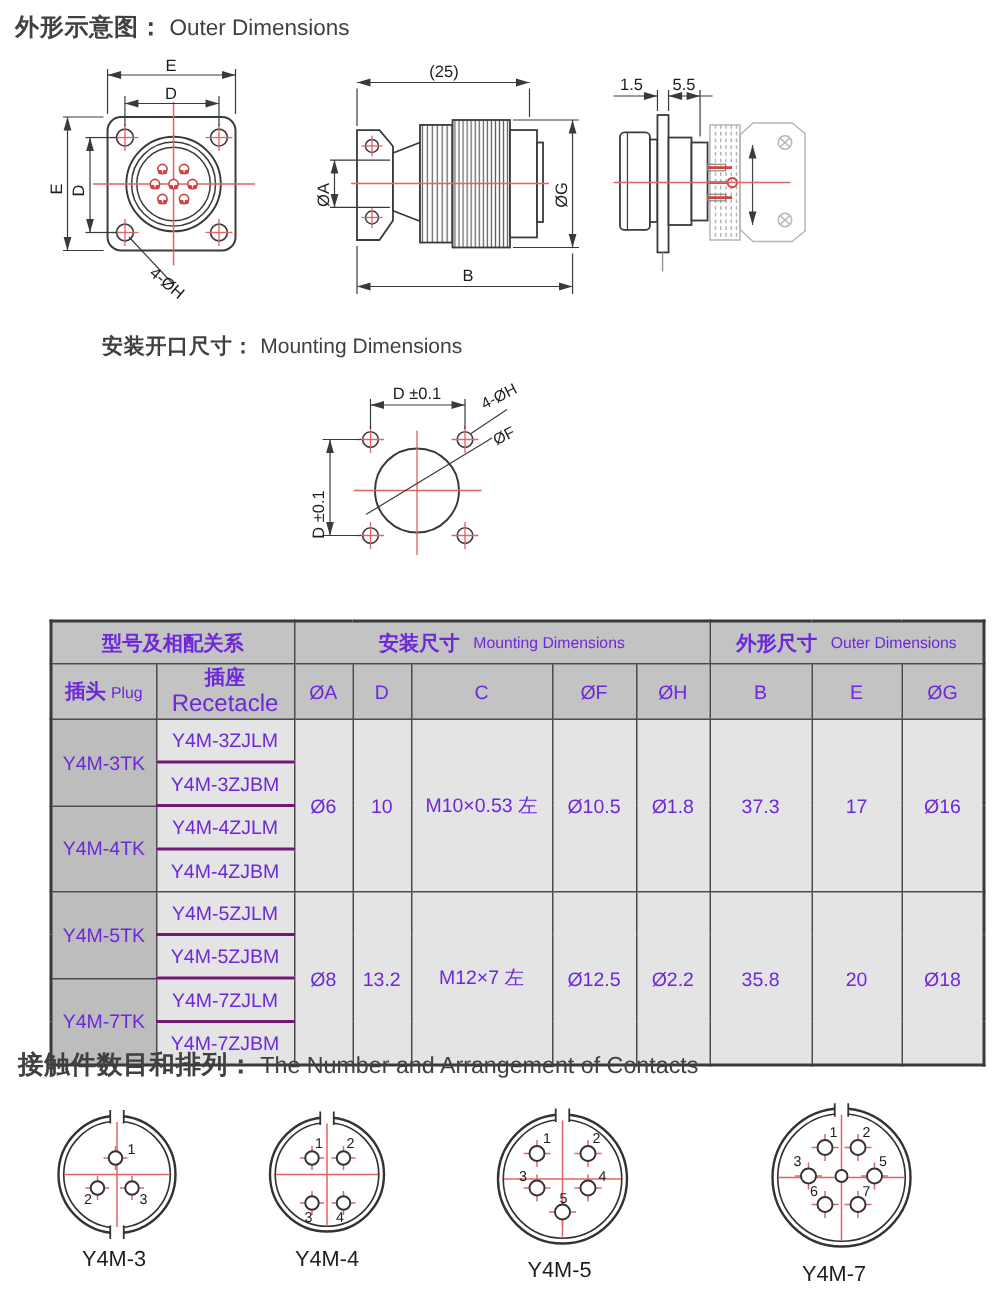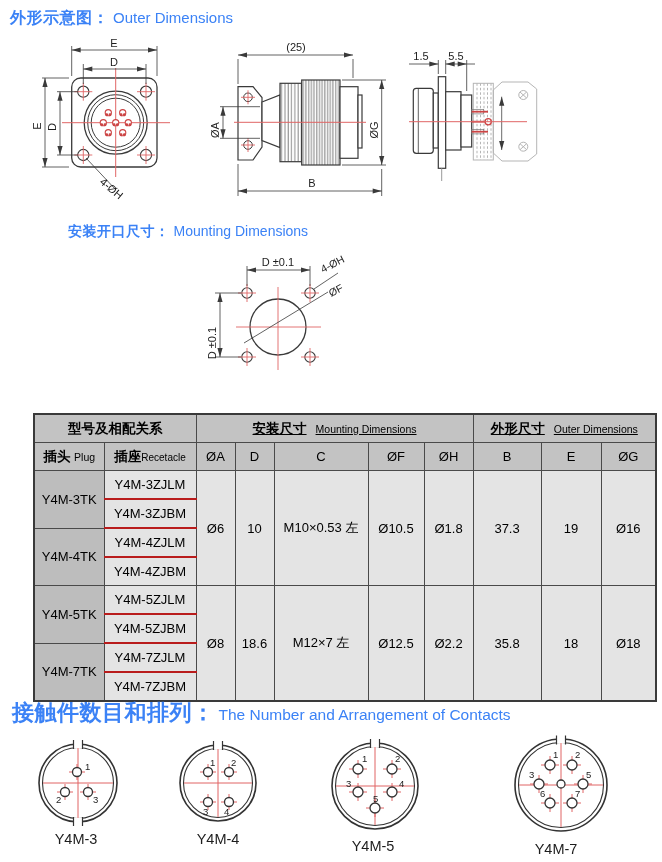--- a/index.html
+++ b/index.html
@@ -1,46 +1,46 @@
 <!DOCTYPE html>
 <html><head>
 <meta charset="utf-8">
 <style>
   html,body{margin:0;padding:0;}
   body{
     width:662px;height:862px;background:#ffffff;position:relative;overflow:hidden;
     font-family:"Liberation Sans","DejaVu Sans",sans-serif;color:#1d1d1d;
   }
   .abs{position:absolute;}
-  .sec-title{position:absolute;white-space:nowrap;color:#3b82f6;}
+  .sec-title{position:absolute;white-space:nowrap;color:#404040;}
   .sec-title .zh{font-weight:bold;font-size:16px;letter-spacing:0.5px;}
   .sec-title .en{font-size:15px;margin-left:4px;}
   .sec-title.small .zh{font-size:14px;margin-top:24px;}
   .sec-title.small .en{font-size:14px;}
-  .sec-title.big .zh{font-size:22px;}
+  .sec-title.big .zh{font-size:17px;}
   .sec-title.big .en{font-size:15.5px;}
 
   table.spec{
     position:absolute;left:33px;top:413px;width:622px;
     border-collapse:collapse;table-layout:fixed;
     font-size:13px;
   }
   table.spec th,table.spec td{
     border:1px solid #4a4a4a;text-align:center;vertical-align:middle;
-    padding:0 2px;font-weight:normal;color:#000000;
+    padding:0 2px;font-weight:normal;color:#6d28d9;
   }
   table.spec thead th{background:#c3c3c3;height:27px;}
   table.spec td{background:#e4e4e4;height:27px;}
   table.spec td.plugcol{background:#bdbdbd;}
-  table.spec td.sep{border-bottom:2px solid #b91c1c;}
+  table.spec td.sep{border-bottom:2px solid #701a75;}
   table.spec{border:2px solid #3a3a3a;}
-  .hgrp{display:flex;align-items:center;justify-content:center;gap:9px;text-decoration:underline;}
+  .hgrp{display:flex;align-items:center;justify-content:center;gap:9px;}
   .hzh{font-weight:bold;font-size:13.5px;}
   .hen{font-size:10.5px;}
-  .hen2{font-size:10px;}
+  .hen2{font-size:16px;}
   svg text{fill:#1d1d1d;}
   .dimtxt{font-size:11px;}
   .dimtxt2{font-size:10.5px;}
   .pinnum{font-size:9.5px;}
   .conlabel{font-size:14.5px;}
 </style>
 </head>
 <body>
 
 <svg width="0" height="0" class="abs">
@@ -339,43 +339,43 @@
   <tbody>
     <tr>
       <td rowspan="2" class="plugcol">Y4M-3TK</td>
       <td class="sep">Y4M-3ZJLM</td>
       <td rowspan="4">Ø6</td>
       <td rowspan="4">10</td>
       <td rowspan="4">M10×0.53 左</td>
       <td rowspan="4">Ø10.5</td>
       <td rowspan="4">Ø1.8</td>
       <td rowspan="4">37.3</td>
-      <td rowspan="4">19</td>
+      <td rowspan="4">17</td>
       <td rowspan="4">Ø16</td>
     </tr>
     <tr>
         <td class="sep">Y4M-3ZJBM</td>
       </tr>
     <tr>
       <td rowspan="2" class="plugcol">Y4M-4TK</td>
       <td class="sep">Y4M-4ZJLM</td>
     </tr>
     <tr>
         <td>Y4M-4ZJBM</td>
       </tr>
     <tr>
       <td rowspan="2" class="plugcol">Y4M-5TK</td>
       <td class="sep">Y4M-5ZJLM</td>
       <td rowspan="4">Ø8</td>
-      <td rowspan="4">18.6</td>
+      <td rowspan="4">13.2</td>
       <td rowspan="4">M12×7 左</td>
       <td rowspan="4">Ø12.5</td>
       <td rowspan="4">Ø2.2</td>
       <td rowspan="4">35.8</td>
-      <td rowspan="4">18</td>
+      <td rowspan="4">20</td>
       <td rowspan="4">Ø18</td>
     </tr>
     <tr>
         <td class="sep">Y4M-5ZJBM</td>
       </tr>
     <tr>
       <td rowspan="2" class="plugcol">Y4M-7TK</td>
       <td class="sep">Y4M-7ZJLM</td>
     </tr>
     <tr>

